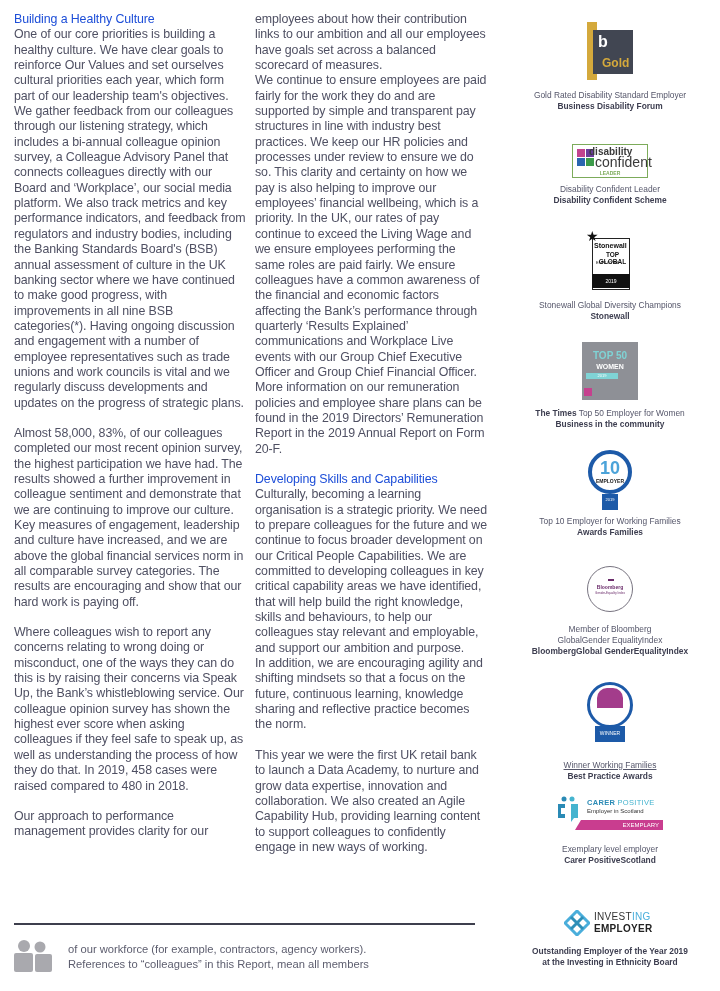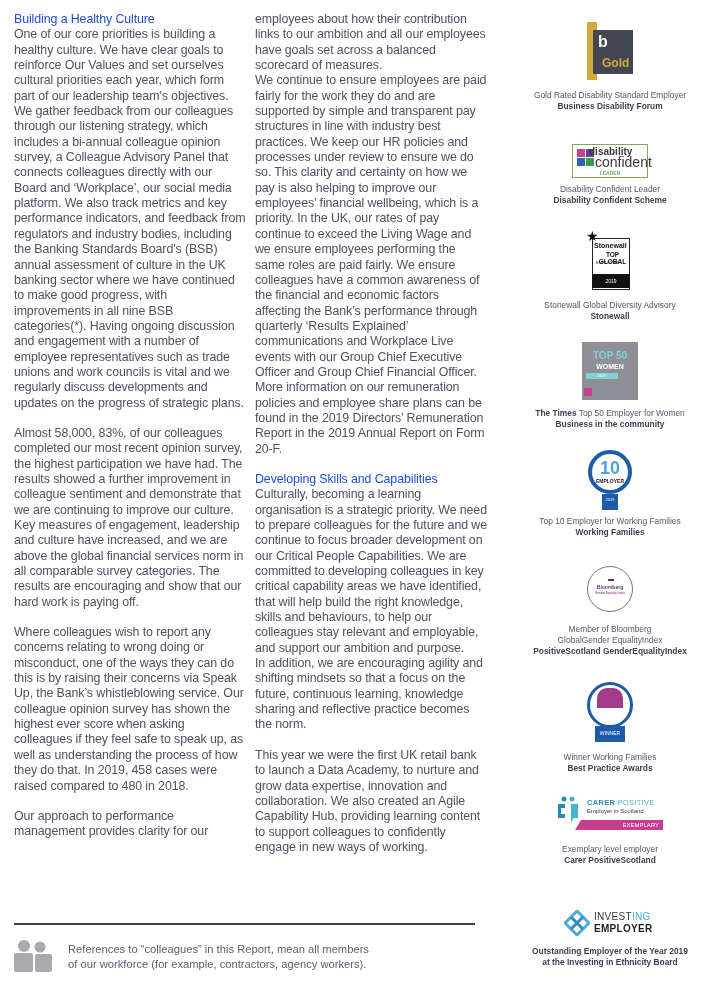--- a/index.html
+++ b/index.html
@@ -110,22 +110,22 @@
 
 <div class="rule"></div>
 <div class="footnote">
   <svg class="people-icon" viewBox="0 0 38 32">
     <circle cx="10" cy="6" r="6" fill="#a9a9ae"></circle>
     <circle cx="26" cy="7" r="5.5" fill="#a9a9ae"></circle>
     <rect x="0" y="13" width="19" height="19" rx="2" fill="#a9a9ae"></rect>
     <rect x="21" y="14" width="17" height="18" rx="2" fill="#a9a9ae"></rect>
   </svg>
   <div class="footnote-text">
+    <div>of our workforce (for example, contractors, agency workers).</div>
     <div>References to “colleagues” in this Report, mean all members</div>
-    <div>of our workforce (for example, contractors, agency workers).</div>
   </div>
 </div>
 
 <div class="awards">
 
   <div class="award" style="top:22px;">
     <div class="logo logo-bdf">
       <div class="gold-bar"></div>
       <div class="box">
           <span class="b-mark">b</span>
@@ -152,21 +152,21 @@
 
   <div class="award" style="top:234px;">
     <div class="logo logo-sw">
       <div class="frame"></div>
       <span class="star">★</span>
       <div class="t1">Stonewall</div>
       <div class="t2">TOP GLOBAL</div>
       <div class="t3">EMPLOYER</div>
       <div class="band">2019</div>
     </div>
-    <div class="title" style="margin-top:8px;">Stonewall Global Diversity Advisory</div>
+    <div class="title" style="margin-top:8px;">Stonewall Global Diversity Champions</div>
     <div class="org">Stonewall</div>
   </div>
 
   <div class="award" style="top:342px;">
     <div class="logo logo-times">
       <div class="t1">TOP 50</div>
       <div class="t2">WOMEN</div>
       <div class="t3">2019</div>
       <div class="pink"></div>
     </div>
@@ -175,41 +175,41 @@
   </div>
 
   <div class="award" style="top:450px;">
     <div class="logo logo-wf10">
       <div class="ring"></div>
       <div class="num">10</div>
       <div class="emp">EMPLOYER</div>
       <div class="ribbon">2019</div>
     </div>
     <div class="title" style="margin-top:4px;">Top 10 Employer for Working Families</div>
-    <div class="org">Working Families</div>
+    <div class="org">Awards Families</div>
   </div>
 
   <div class="award" style="top:566px;">
     <div class="logo logo-bb">
       <div class="bar"></div>
       <div class="t1">Bloomberg</div>
       <div class="t2">Gender-Equality Index</div>
     </div>
     <div class="title" style="margin-top:12px;">Member of Bloomberg</div>
     <div class="title" style="margin-top:0;">GlobalGender EqualityIndex</div>
-    <div class="org">PositiveScotland GenderEqualityIndex</div>
+    <div class="org">BloombergGlobal GenderEqualityIndex</div>
   </div>
 
   <div class="award" style="top:682px;">
     <div class="logo logo-wfbp">
       <div class="ring"></div>
       <div class="inner"></div>
       <div class="ribbon">WINNER</div>
     </div>
-    <div class="title" style="margin-top:8px;">Winner Working Families</div>
+    <div class="title" style="margin-top:16px;text-decoration:underline;">Winner Working Families</div>
     <div class="org">Best Practice Awards</div>
   </div>
 
   <div class="award" style="top:792px;">
     <div class="logo logo-cp">
       <svg class="icon" viewBox="0 0 22 26">
         <circle cx="7" cy="3" r="2.5" fill="#2a8ab5"></circle>
         <circle cx="15" cy="3" r="2.5" fill="#45b4cf"></circle>
         <path d="M1 8 h7 v4 h-4 v6 h4 v4 h-7 z" fill="#2a8ab5"></path>
         <path d="M14 8 h7 v14 h-4 l-3 4 z" fill="#45b4cf"></path>

